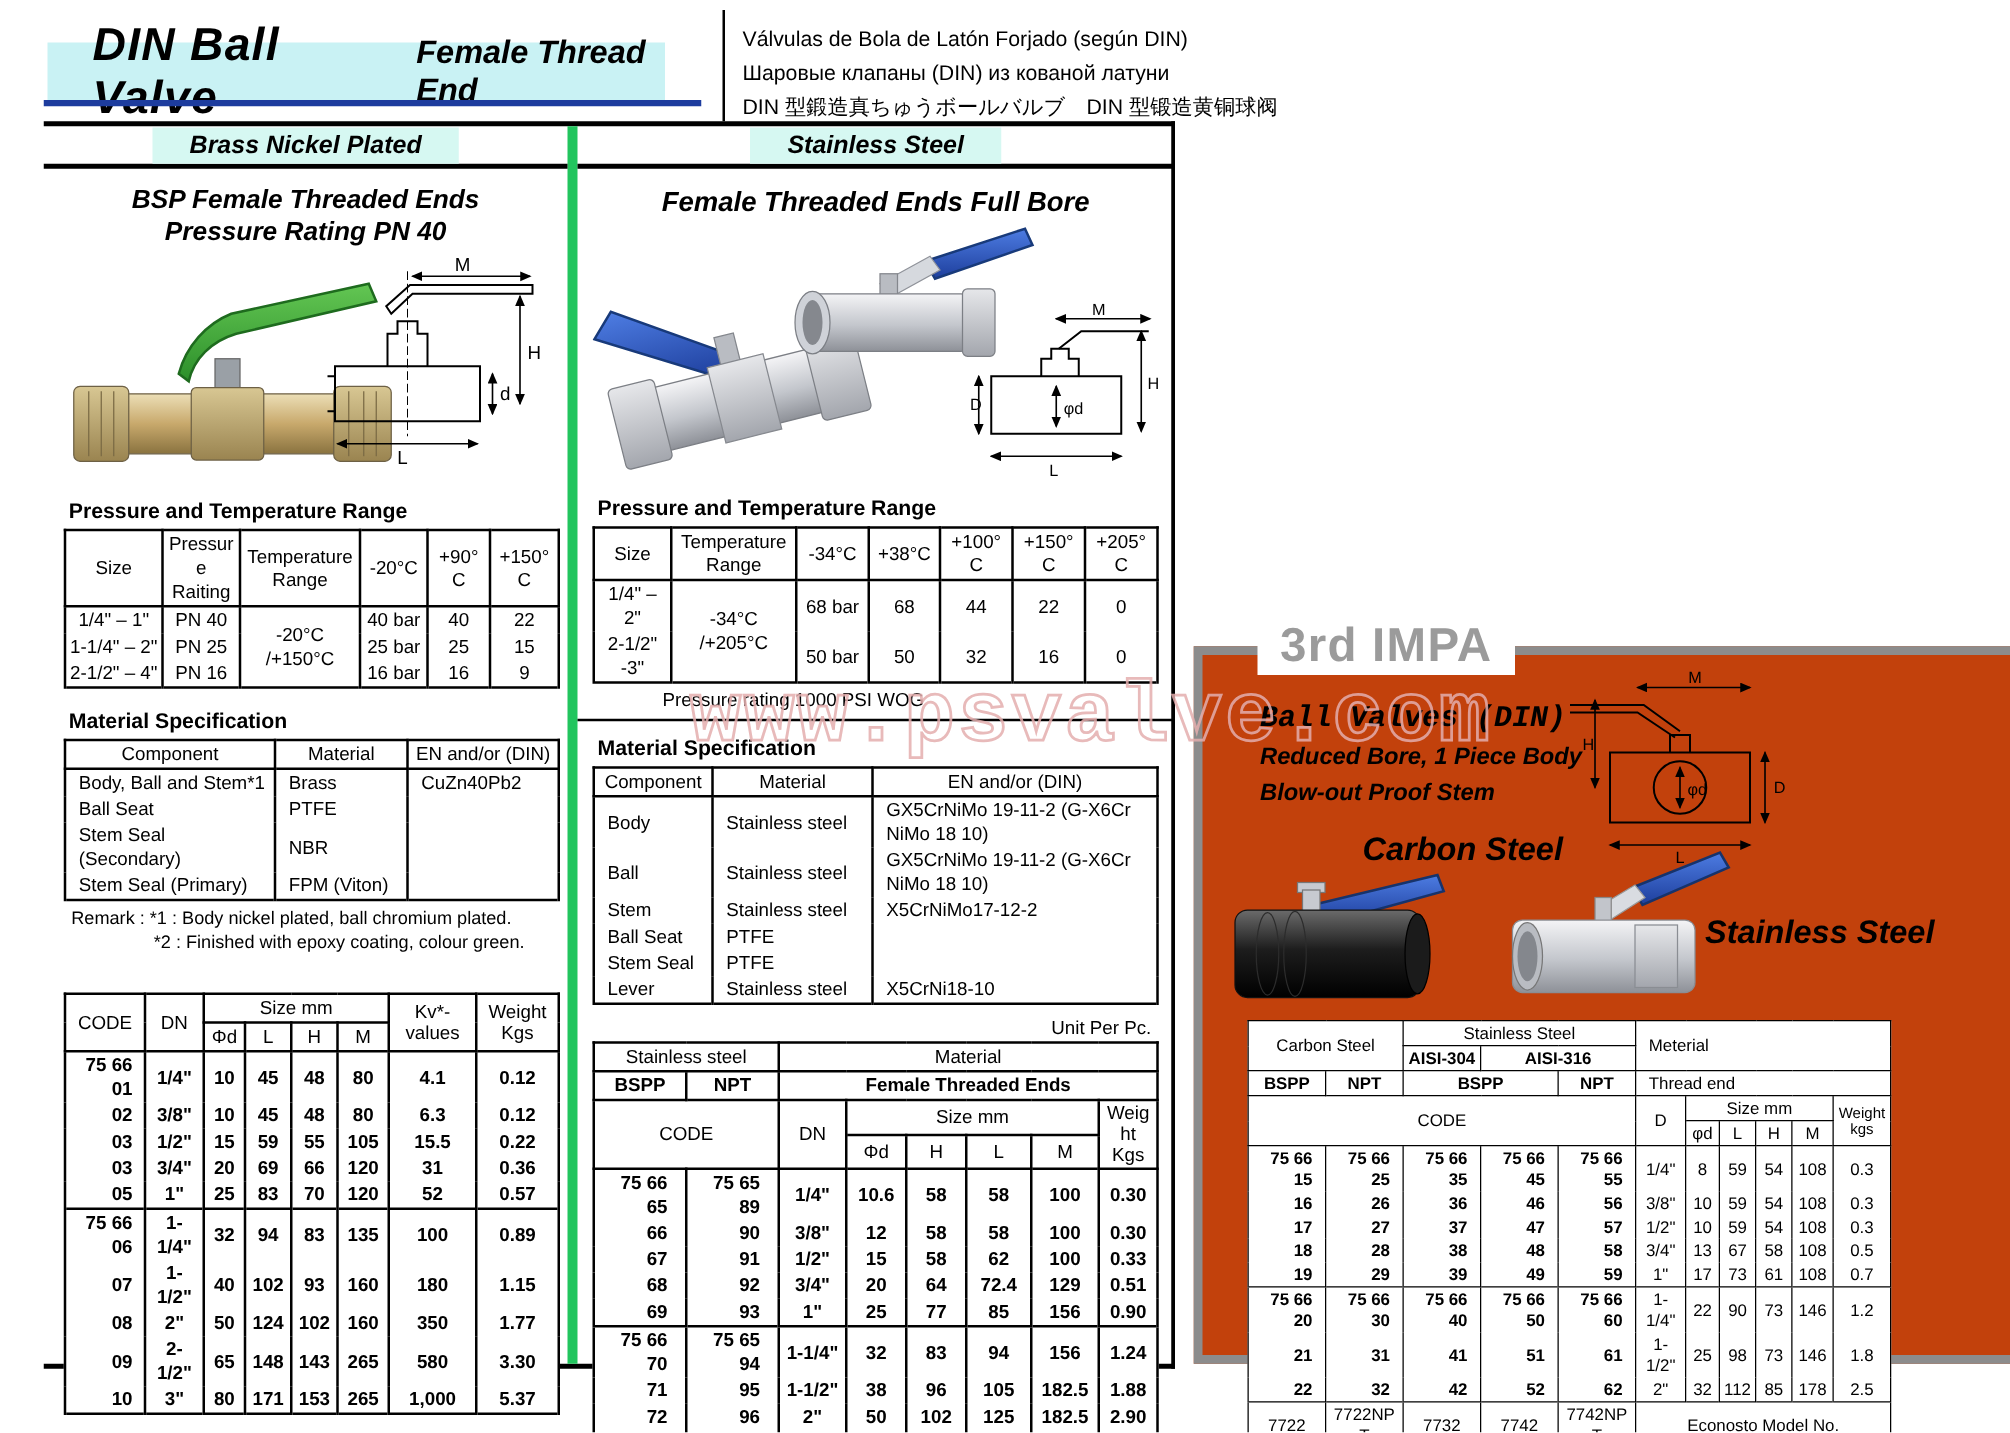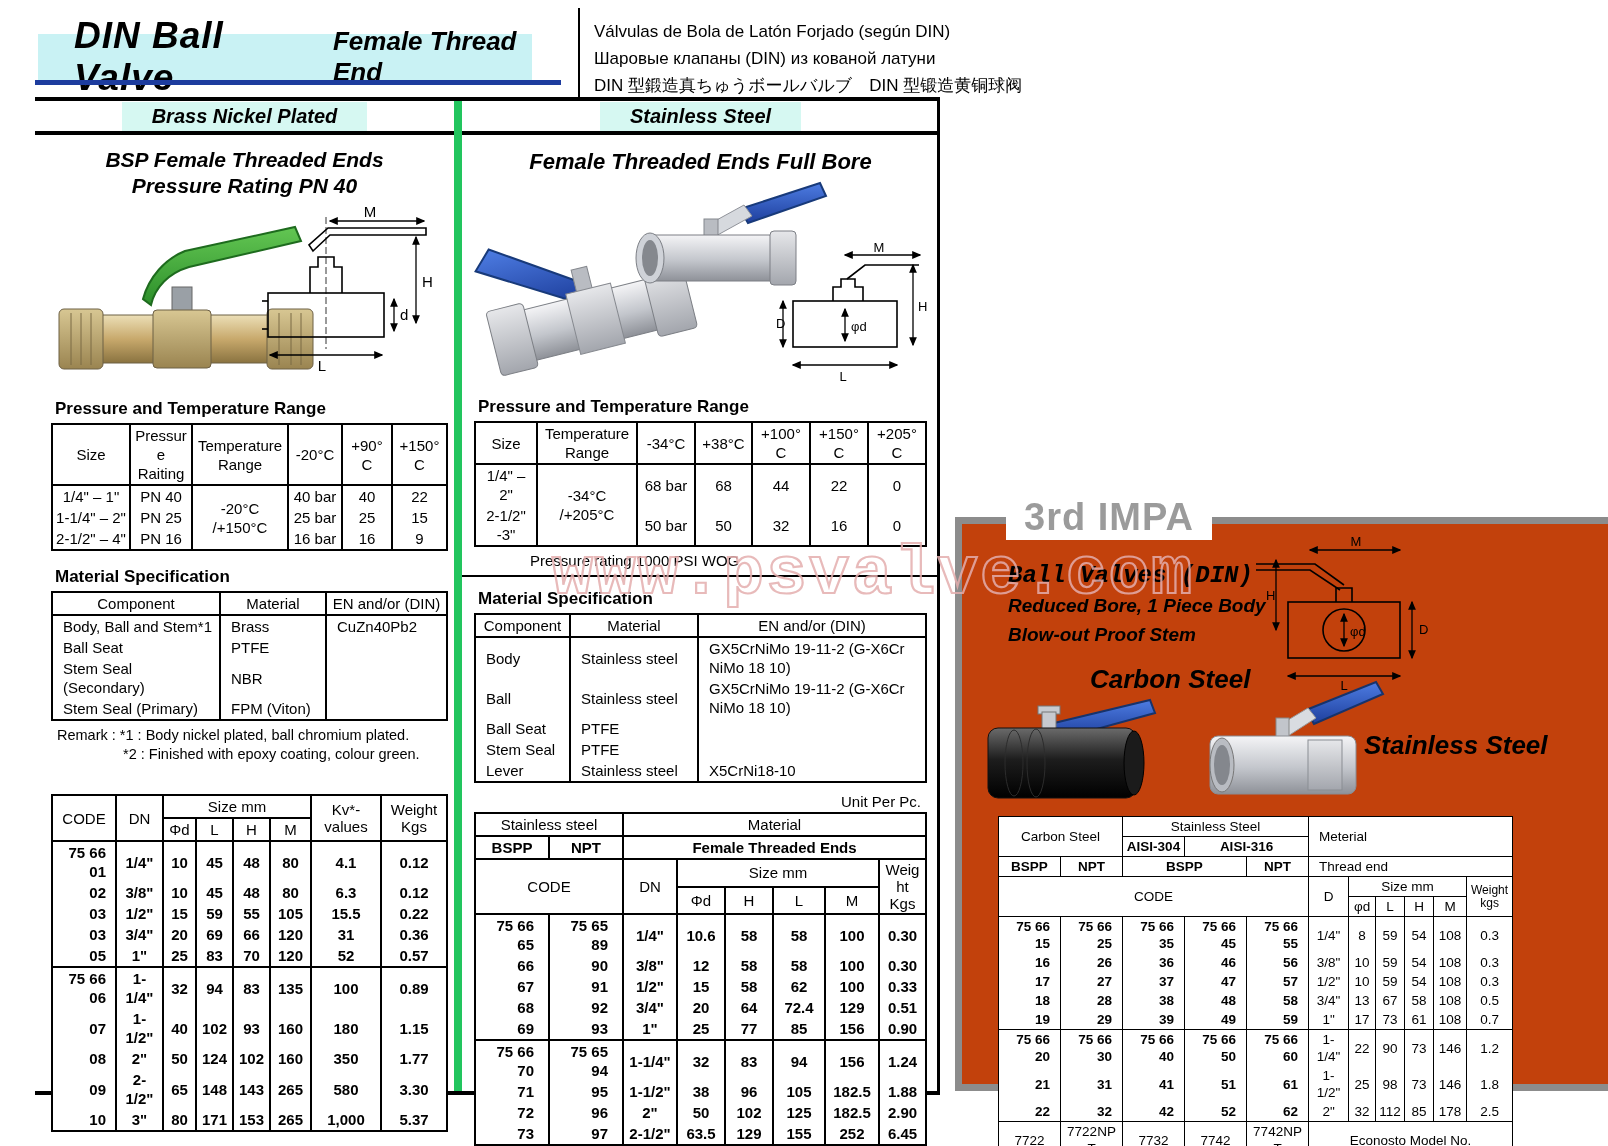--- a/index.html
+++ b/index.html
@@ -523,20 +523,25 @@
           <tbody>
               <tr>
                 <td>Body</td>
                 <td>Stainless steel</td>
                 <td>GX5CrNiMo 19-11-2 (G-X6Cr NiMo 18 10)</td>
               </tr>
               <tr>
                 <td>Ball</td>
                 <td>Stainless steel</td>
                 <td>GX5CrNiMo 19-11-2 (G-X6Cr NiMo 18 10)</td>
+              </tr>
+              <tr>
+                <td>Stem</td>
+                <td>Stainless steel</td>
+                <td>X5CrNiMo17-12-2</td>
               </tr>
               <tr>
                 <td>Ball Seat</td>
                 <td>PTFE</td>
                 <td></td>
               </tr>
               <tr>
                 <td>Stem Seal</td>
                 <td>PTFE</td>
                 <td></td>

